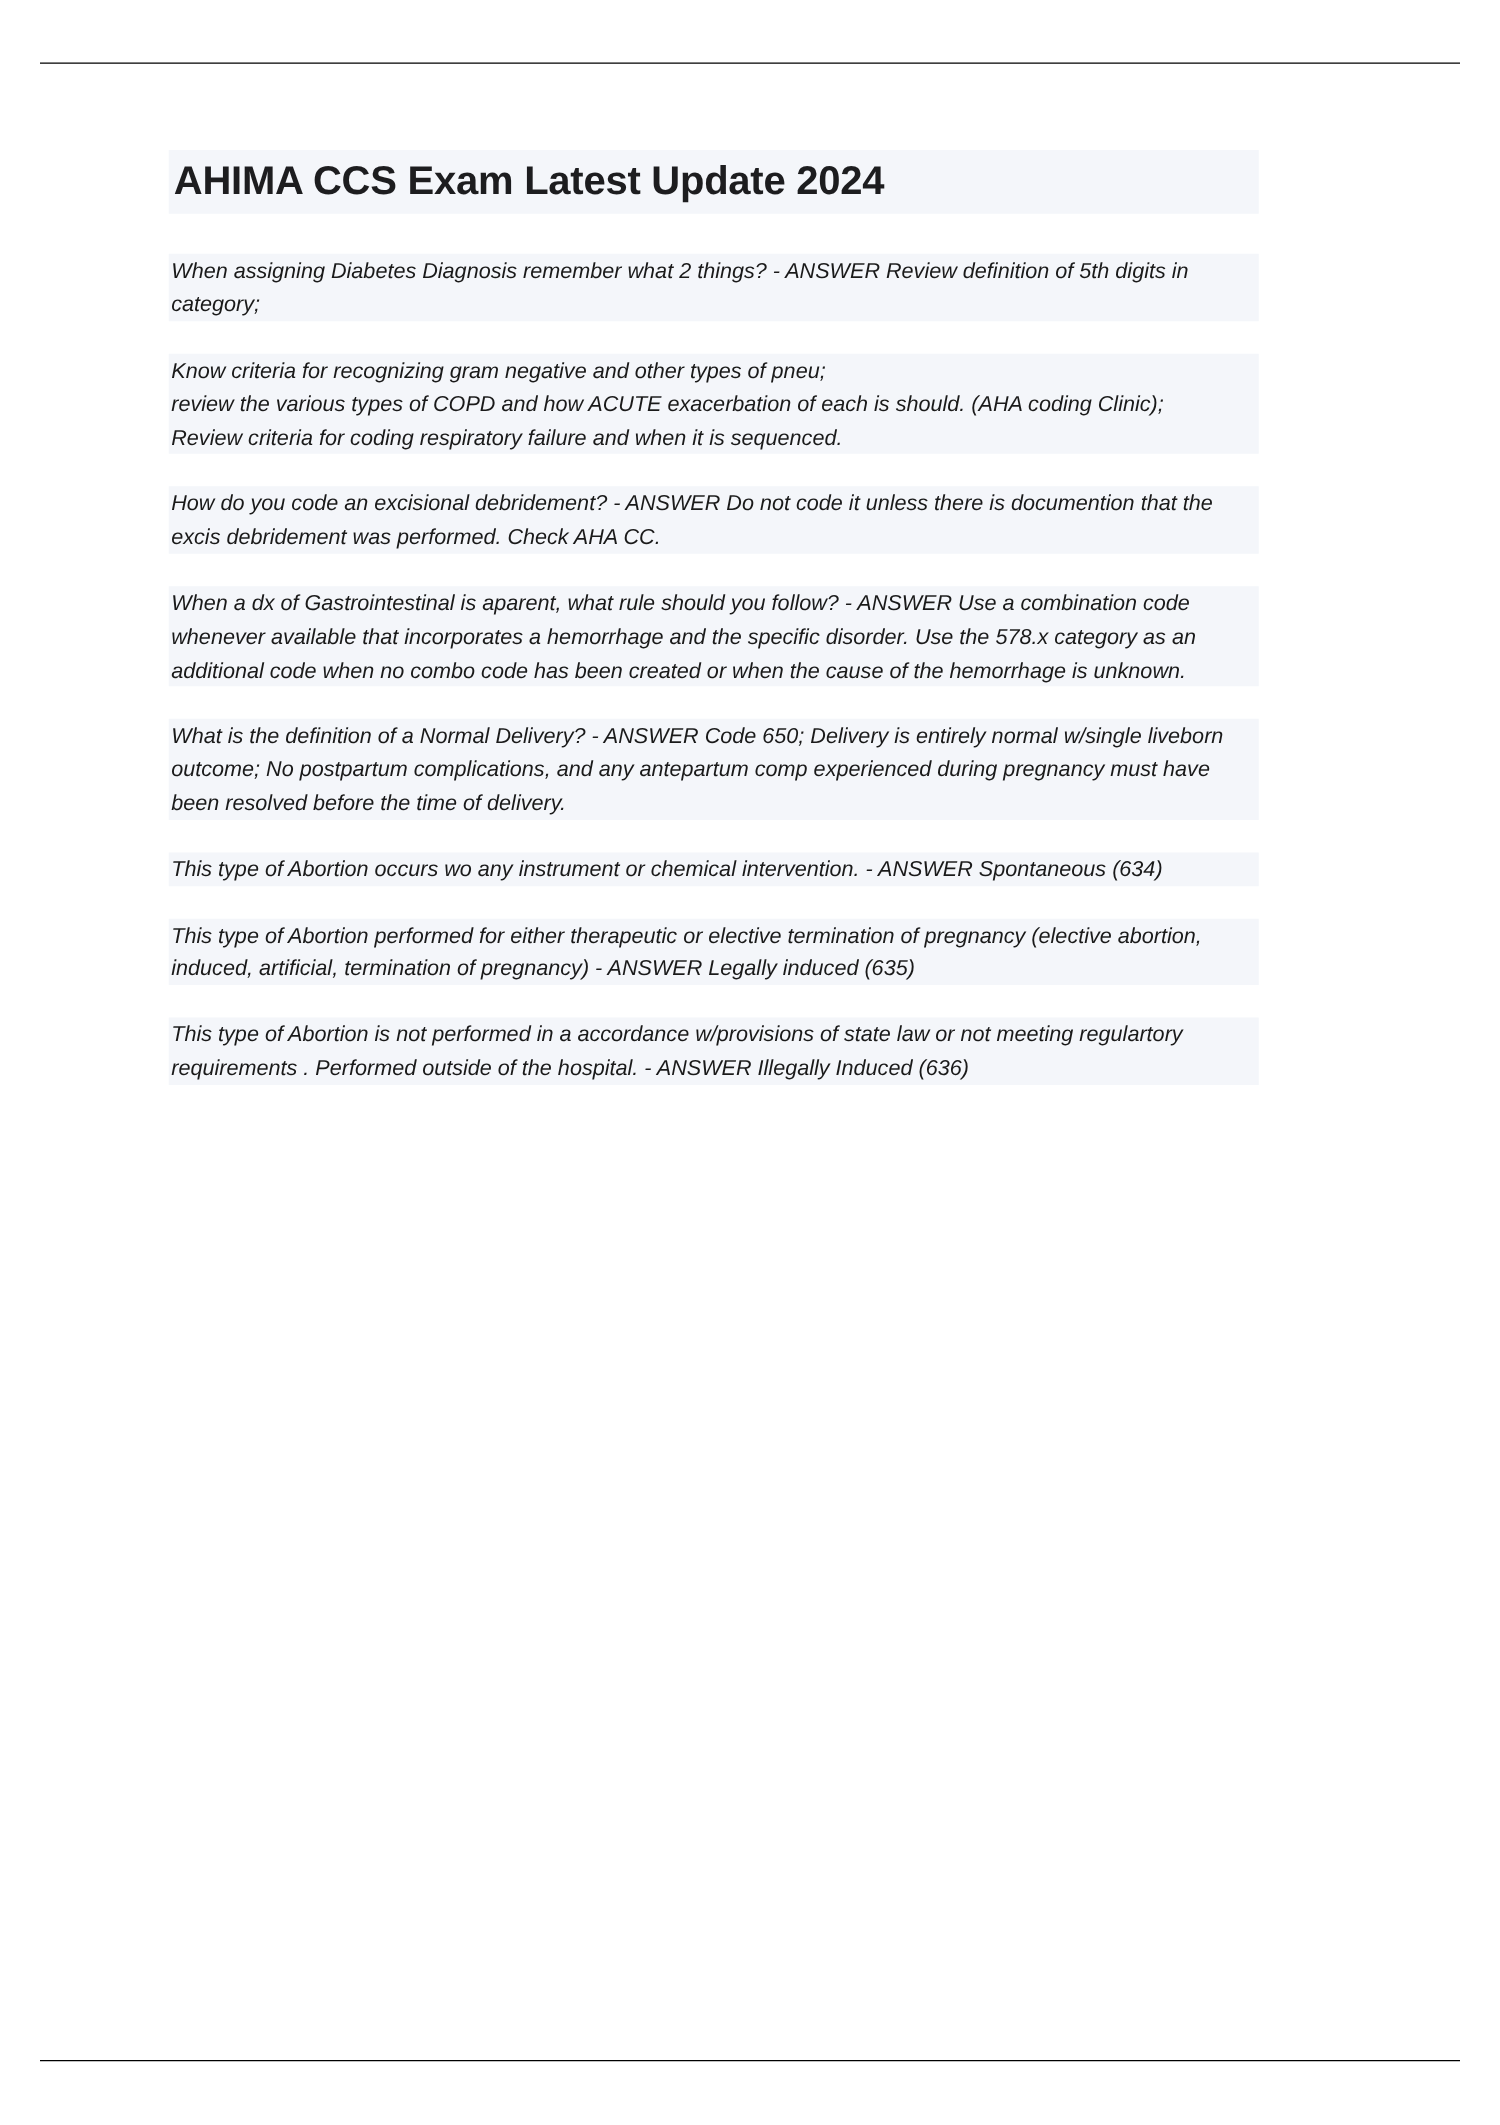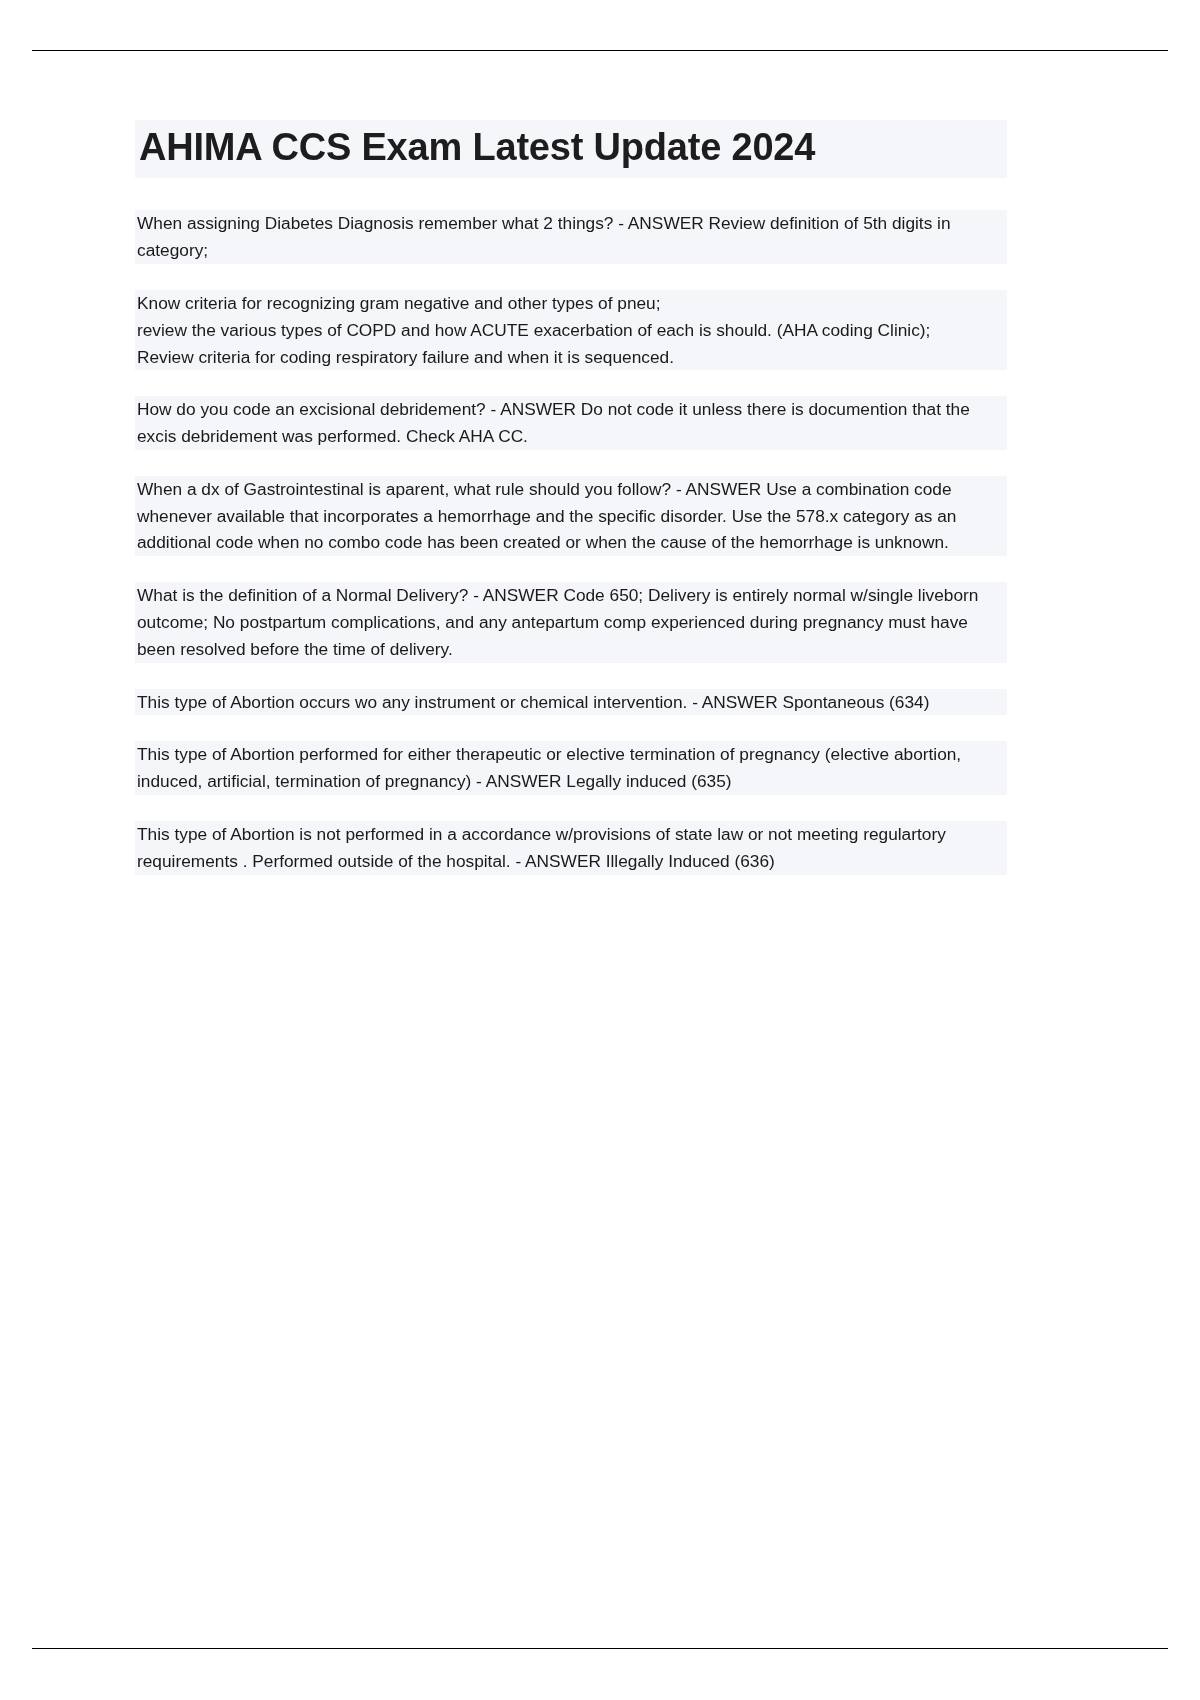--- a/index.html
+++ b/index.html
@@ -38,41 +38,42 @@
     height: 0;
     border-top: 1.6px solid #000000;
   }
   .content {
     position: absolute;
     left: 135px;
     top: 120px;
     width: 872px;
   }
   .doc-title {
-    font-size: 38px;
+    font-size: 32px;
     font-weight: bold;
     color: #1d1d1f;
     letter-spacing: -0.2px;
     background: #f4f6fa;
     padding: 6px 4px 9px 4px;
     margin: 0 0 32px 0;
     line-height: 1.14;
     white-space: nowrap;
   }
   .qa-block {
     font-size: 17.3px;
     line-height: 1.55;
     color: #1a1a1a;
     background: #f4f6fa;
     margin: 0 0 26px 0;
     padding: 0;
   }
   .qa-block p {
     margin: 0;
     padding: 0 2px;
+    font-style: italic;
   }
 </style>
 </head>
 <body>
 
 <div class="page">
 
   <div class="rule-top"></div>
 
   <div class="content">

